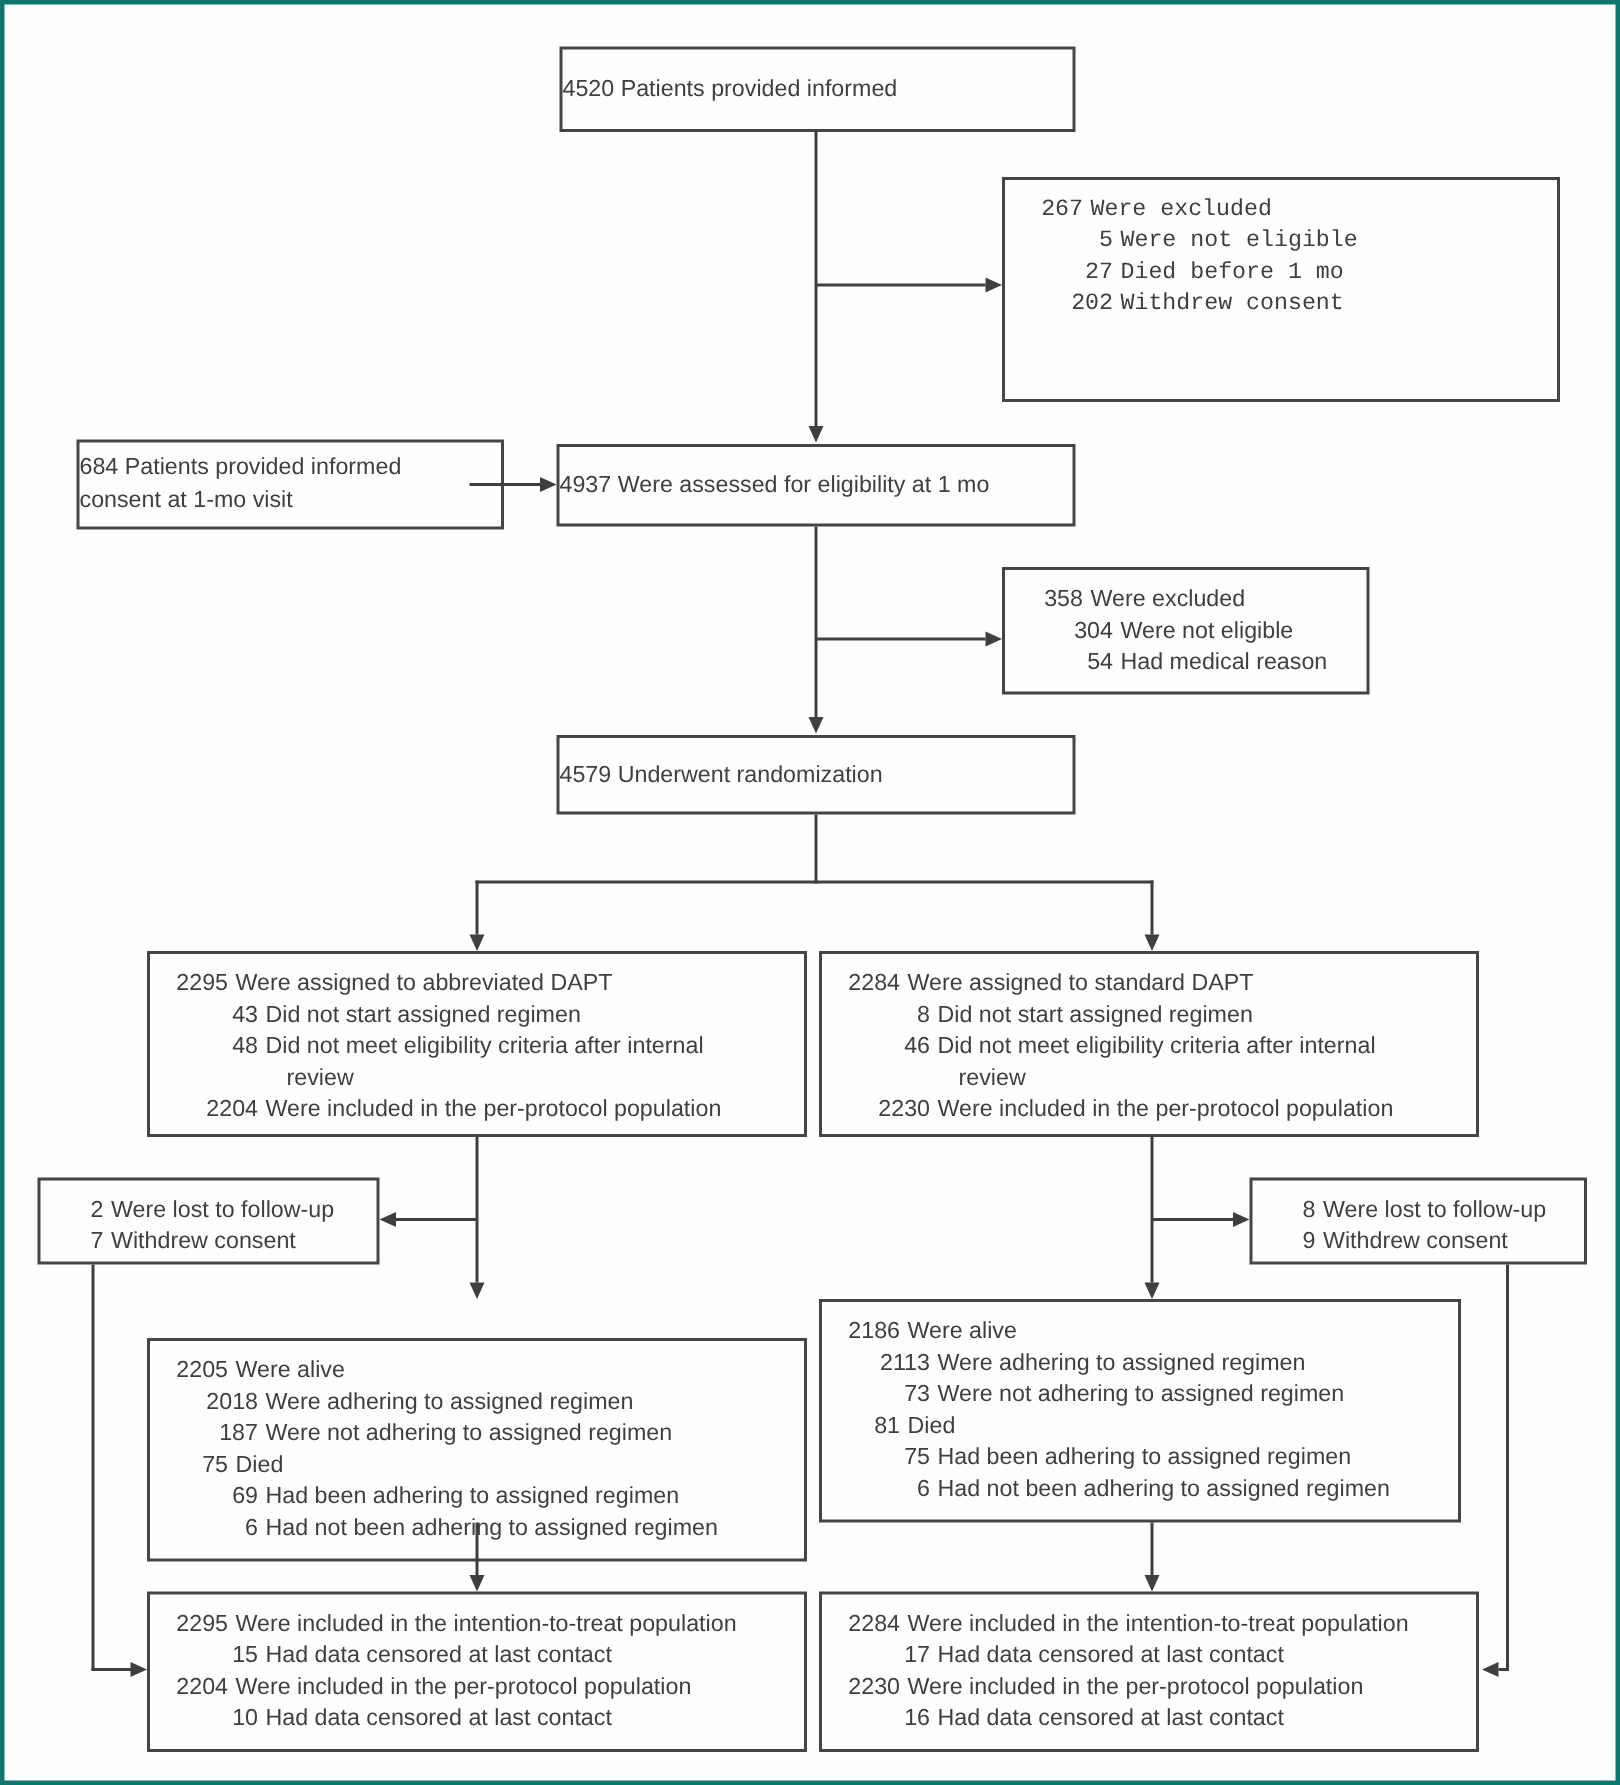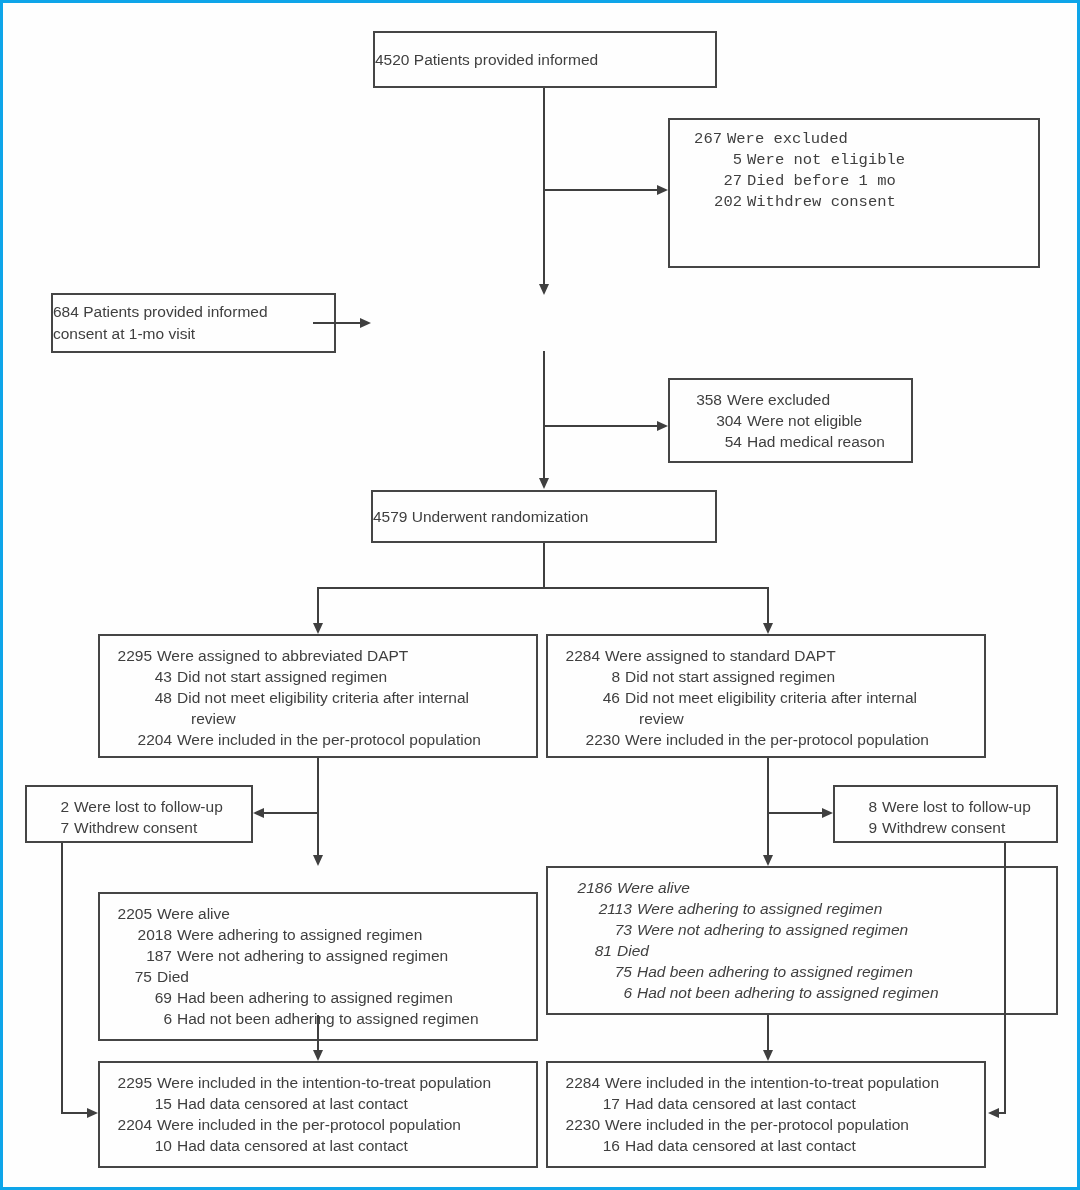--- a/index.html
+++ b/index.html
@@ -1,20 +1,20 @@
 <!DOCTYPE html>
 <html><head>
 <meta charset="utf-8">
 <style>
   html,body { margin:0; padding:0; background:#e8e8e8; }
   #figure {
     position:relative;
     width:1074px; height:1184px;
     background:#fefefe;
-    border:3px solid #0ea5e9;
+    border:3px solid #0f766e;
     font-family:"Liberation Sans","DejaVu Sans",sans-serif;
     color:#3f3f3f;
     overflow:hidden;
     --lc:#3f3f3f;
   }
   
   .box {
     position:absolute;
     background:#fefefe;
     border:2px solid #454545;
@@ -36,21 +36,21 @@
   .b-excluded-before  { left:665px; top:115px; width:372px; height:150px; padding-left:12px; padding-top:11px;font-family:Liberation Mono, monospace; }
   .b-consent-1mo      { left:25px;  top:290px; width:285px; height:60px;margin-left:23px; }
   .b-assessed         { left:368px; top:293px; width:346px; height:55px; }
   .b-excluded-1mo     { left:665px; top:375px; width:245px; height:85px; padding-left:12px; padding-top:10px; }
   .b-randomized       { left:368px; top:487px; width:346px; height:53px; }
   .b-assigned-abbrev  { left:95px;  top:631px; width:440px; height:124px; padding-left:12px; }
   .b-assigned-standard{ left:543px; top:631px; width:440px; height:124px; padding-left:12px; }
   .b-lost-left        { left:22px;  top:782px; width:228px; height:58px; padding-top:7px; }
   .b-lost-right       { left:830px; top:782px; width:225px; height:58px; padding-top:7px; }
   .b-alive-left       { left:95px;  top:889px; width:440px; height:149px; padding-left:12px; padding-top:11px; }
-  .b-alive-right      { left:543px; top:863px; width:512px; height:149px; padding-left:24px; padding-top:11px;font-style:italic; }
+  .b-alive-right      { left:543px; top:863px; width:428px; height:149px; padding-left:12px; padding-top:11px; }
   .b-itt-left         { left:95px;  top:1058px; width:440px; height:107px; padding-left:12px; padding-top:10px; }
   .b-itt-right        { left:543px; top:1058px; width:440px; height:107px; padding-left:12px; padding-top:10px; }
   
   .ln { position:absolute; background:var(--lc); }
   .ln.v { width:2px; }
   .ln.h { height:2px; }
   .ah { position:absolute; width:0; height:0; }
   .ah.down  { border-left:5px solid transparent; border-right:5px solid transparent; border-top:11px solid var(--lc); }
   .ah.right { border-top:5px solid transparent; border-bottom:5px solid transparent; border-left:11px solid var(--lc); }
   .ah.left  { border-top:5px solid transparent; border-bottom:5px solid transparent; border-right:11px solid var(--lc); }
@@ -78,20 +78,23 @@
       </div>
       <div class="line ind1">
         <span class="num">202</span>
         <span class="txt">Withdrew consent</span>
       </div>
     </div>
   <div class="box b-consent-1mo center">
       <div class="line ind0">684 Patients provided informed</div>
       <div class="line ind0">consent at 1-mo visit</div>
     </div>
+  <div class="box b-assessed center">
+      <div class="line ind0">4937 Were assessed for eligibility at 1 mo</div>
+    </div>
   <div class="box b-excluded-1mo list">
       <div class="line ind0">
         <span class="num">358</span>
         <span class="txt">Were excluded</span>
       </div>
       <div class="line ind1">
         <span class="num">304</span>
         <span class="txt">Were not eligible</span>
       </div>
       <div class="line ind1">

